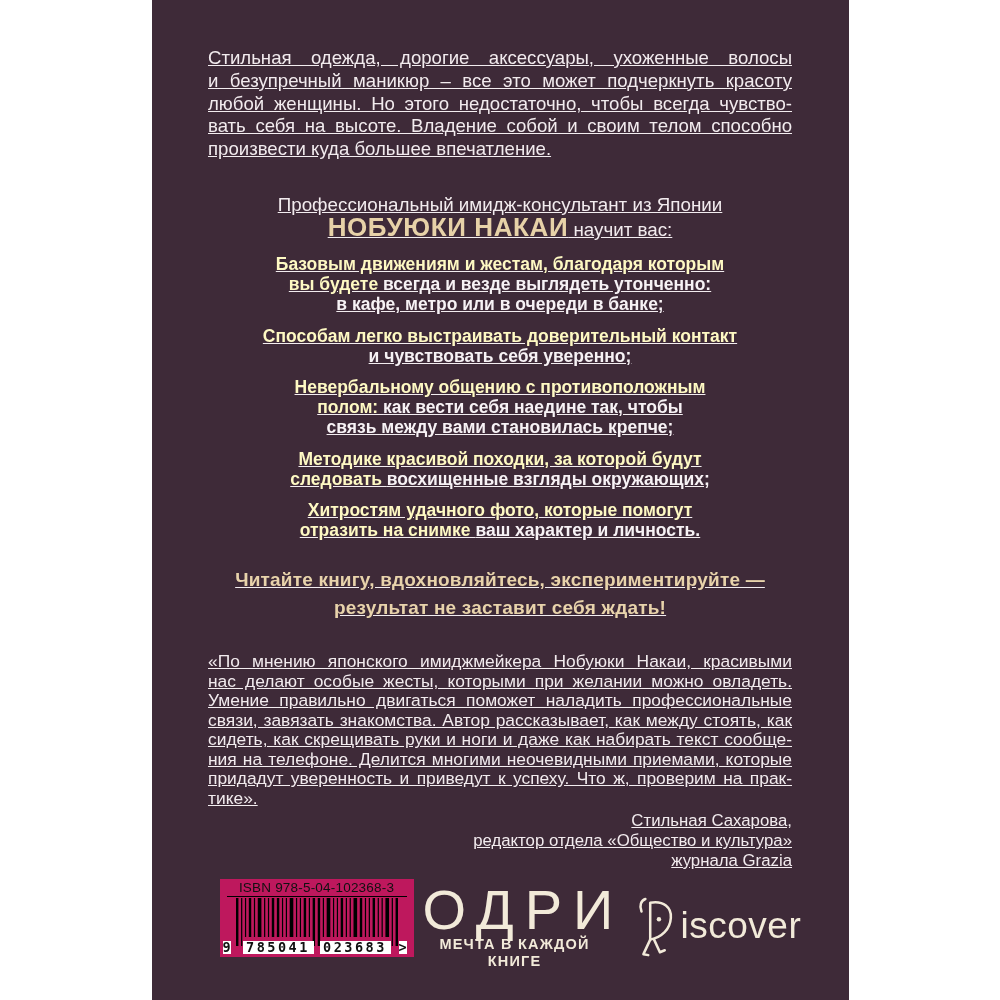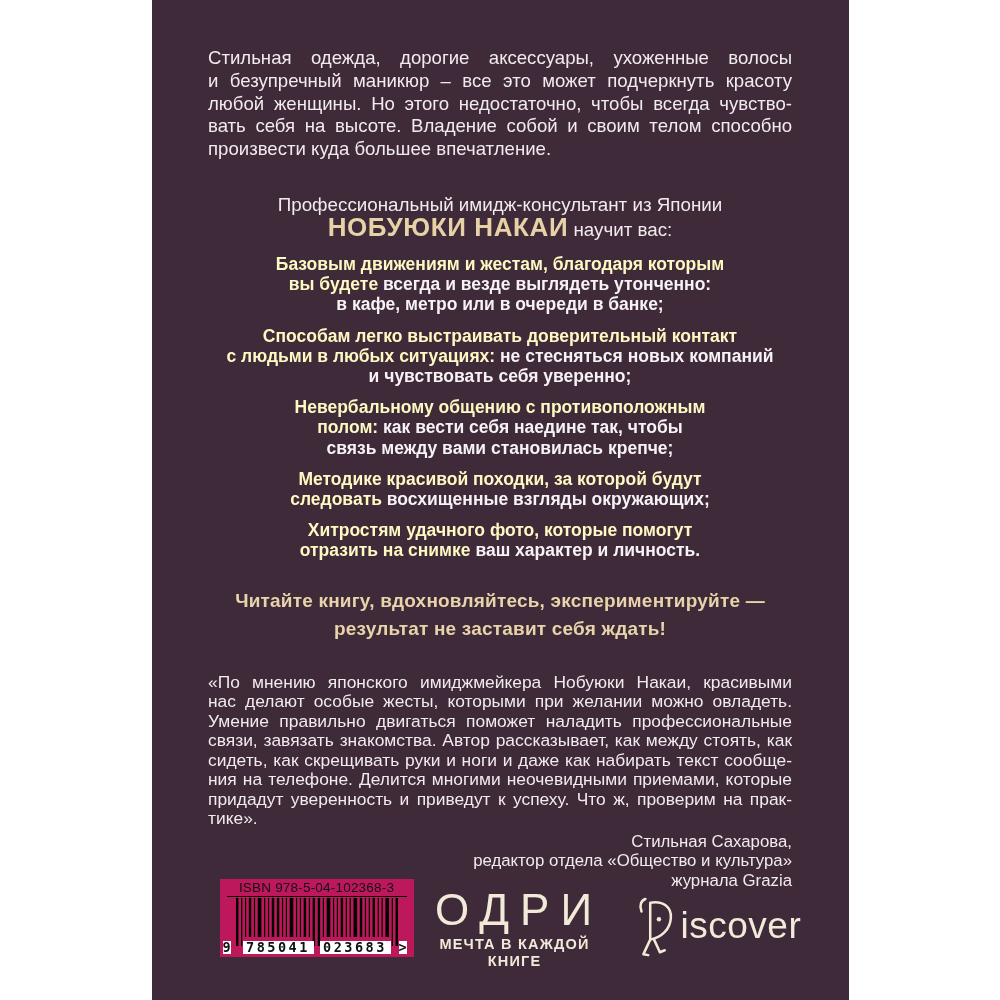--- a/index.html
+++ b/index.html
@@ -5,21 +5,21 @@
   html,body{margin:0;padding:0;}
   body{
     width:1000px;height:1000px;background:#ffffff;
     font-family:"Liberation Sans",sans-serif;
     -webkit-font-smoothing:antialiased;
   }
   .cover{
     position:relative;width:697px;height:1000px;margin:0 auto;
     background:#3e2a38;color:#f3edf0;overflow:hidden;
   }
-  .content{width:584px;margin:0 auto;padding-top:47px;}
+  .content{width:584px;margin:0 auto;padding-top:47px;text-decoration:underline;}
 
   
   .intro{font-size:18.6px;line-height:22.8px;color:#f2ebee;font-weight:400;}
   .justify .line{text-align:justify;text-align-last:justify;}
   .justify .line.last{text-align-last:left;}
 
   
   .hdr{margin-top:32px;text-align:center;font-size:18.8px;line-height:23px;color:#f2ebee;}
   .hdr .name{color:#e7d2a8;font-weight:700;font-size:26px;letter-spacing:.6px;}
 
@@ -53,21 +53,21 @@
   .bdigit{
     position:absolute;bottom:3px;font-family:"DejaVu Sans Mono",monospace;
     font-size:13.5px;font-weight:700;background:#fff;line-height:13px;
   }
   .d9{left:3px;}
   .g1{left:23px;width:71px;text-align:center;letter-spacing:2.5px;}
   .g2{left:100px;width:71px;text-align:center;letter-spacing:2.5px;}
   .darrow{left:179px;}
 
   .odri{position:absolute;left:262px;top:889px;width:202px;text-align:center;color:#f2ead9;}
-  .odri-title{font-size:44px;line-height:42px;font-weight:400;letter-spacing:11px;padding-left:9px;}
+  .odri-title{font-size:56px;line-height:42px;font-weight:400;letter-spacing:11px;padding-left:9px;}
   .odri-tag{font-size:14.5px;font-weight:700;letter-spacing:1.2px;line-height:16.5px;}
   .odri-tag.first{margin-top:5px;}
 
   .discover{position:absolute;left:482px;top:897px;display:flex;align-items:flex-start;color:#f2ead9;}
   .disc-text{font-size:37px;line-height:1;margin-top:10px;margin-left:1px;letter-spacing:.5px;font-weight:400;}
 </style>
 </head>
 <body>
 
 <div class="cover">
@@ -87,21 +87,20 @@
     </div>
 
     <div class="bullets">
         <div class="bullet">
           <div class="bline"><span class="seg-p">Базовым движениям и жестам, благодаря которым</span></div>
           <div class="bline"><span class="seg-p">вы будете </span><span class="seg-w">всегда и везде выглядеть утонченно:</span></div>
           <div class="bline"><span class="seg-w">в кафе, метро или в очереди в банке;</span></div>
         </div>
         <div class="bullet">
           <div class="bline"><span class="seg-p">Способам легко выстраивать доверительный контакт</span></div>
-          <div class="bline"><span class="seg-p">с людьми в любых ситуациях: </span><span class="seg-w">не стесняться новых компаний</span></div>
           <div class="bline"><span class="seg-w">и чувствовать себя уверенно;</span></div>
         </div>
         <div class="bullet">
           <div class="bline"><span class="seg-p">Невербальному общению с противоположным</span></div>
           <div class="bline"><span class="seg-p">полом: </span><span class="seg-w">как вести себя наедине так, чтобы</span></div>
           <div class="bline"><span class="seg-w">связь между вами становилась крепче;</span></div>
         </div>
         <div class="bullet">
           <div class="bline"><span class="seg-p">Методике красивой походки, за которой будут</span></div>
           <div class="bline"><span class="seg-p">следовать </span><span class="seg-w">восхищенные взгляды окружающих;</span></div>

